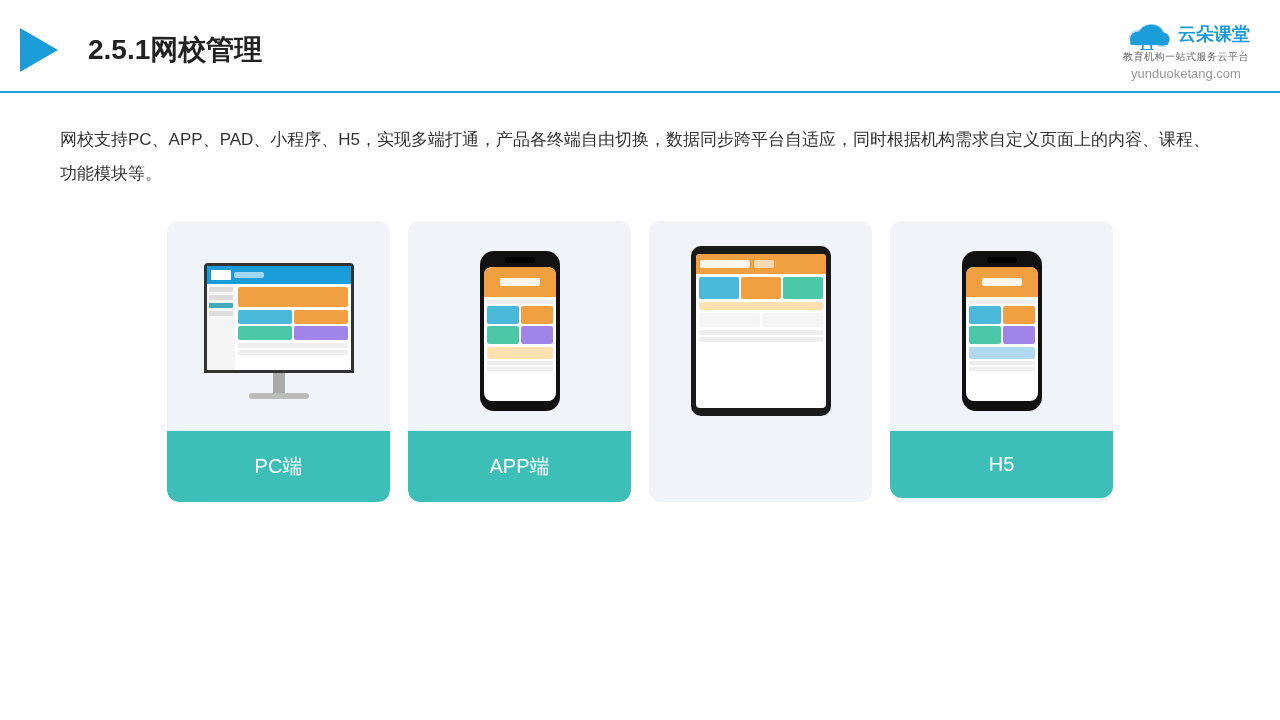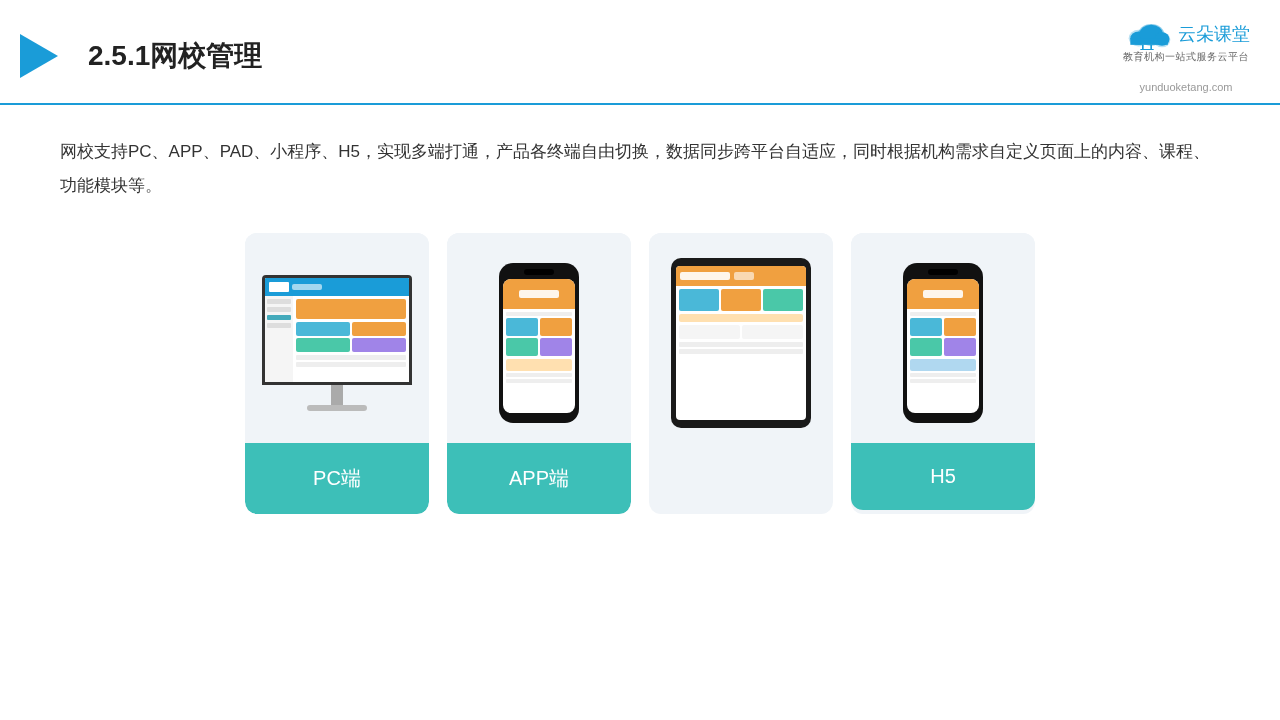--- a/index.html
+++ b/index.html
@@ -51,35 +51,35 @@
       gap: 6px;
     }
 
     .cloud-icon {
       width: 50px;
       height: 32px;
     }
 
     .logo-text {
       font-size: 18px;
-      font-weight: normal;
+      font-weight: bold;
       color: #1a9cd8;
     }
 
     .logo-sub {
       font-size: 10px;
       color: #666;
       margin-top: 0;
       letter-spacing: 0.5px;
     }
 
     .logo-url {
-      font-size: 11px;
+      font-size: 13px;
       color: #999;
-      margin-top: 17px;
+      margin-top: 2px;
     }
 
     .main-content {
       padding: 30px 60px 20px 60px;
     }
 
     .description {
       font-size: 17px;
       color: #333;
       line-height: 2.0;
@@ -89,21 +89,21 @@
     .cards-container {
       display: flex;
       gap: 18px;
       justify-content: center;
       margin-top: 10px;
     }
 
     .card {
       background: #f0f4f8;
       border-radius: 12px;
-      width: 184px;
+      width: 223px;
       display: flex;
       flex-direction: column;
       align-items: center;
       overflow: hidden;
     }
 
     .card-image-area {
       width: 100%;
       height: 210px;
       display: flex;

